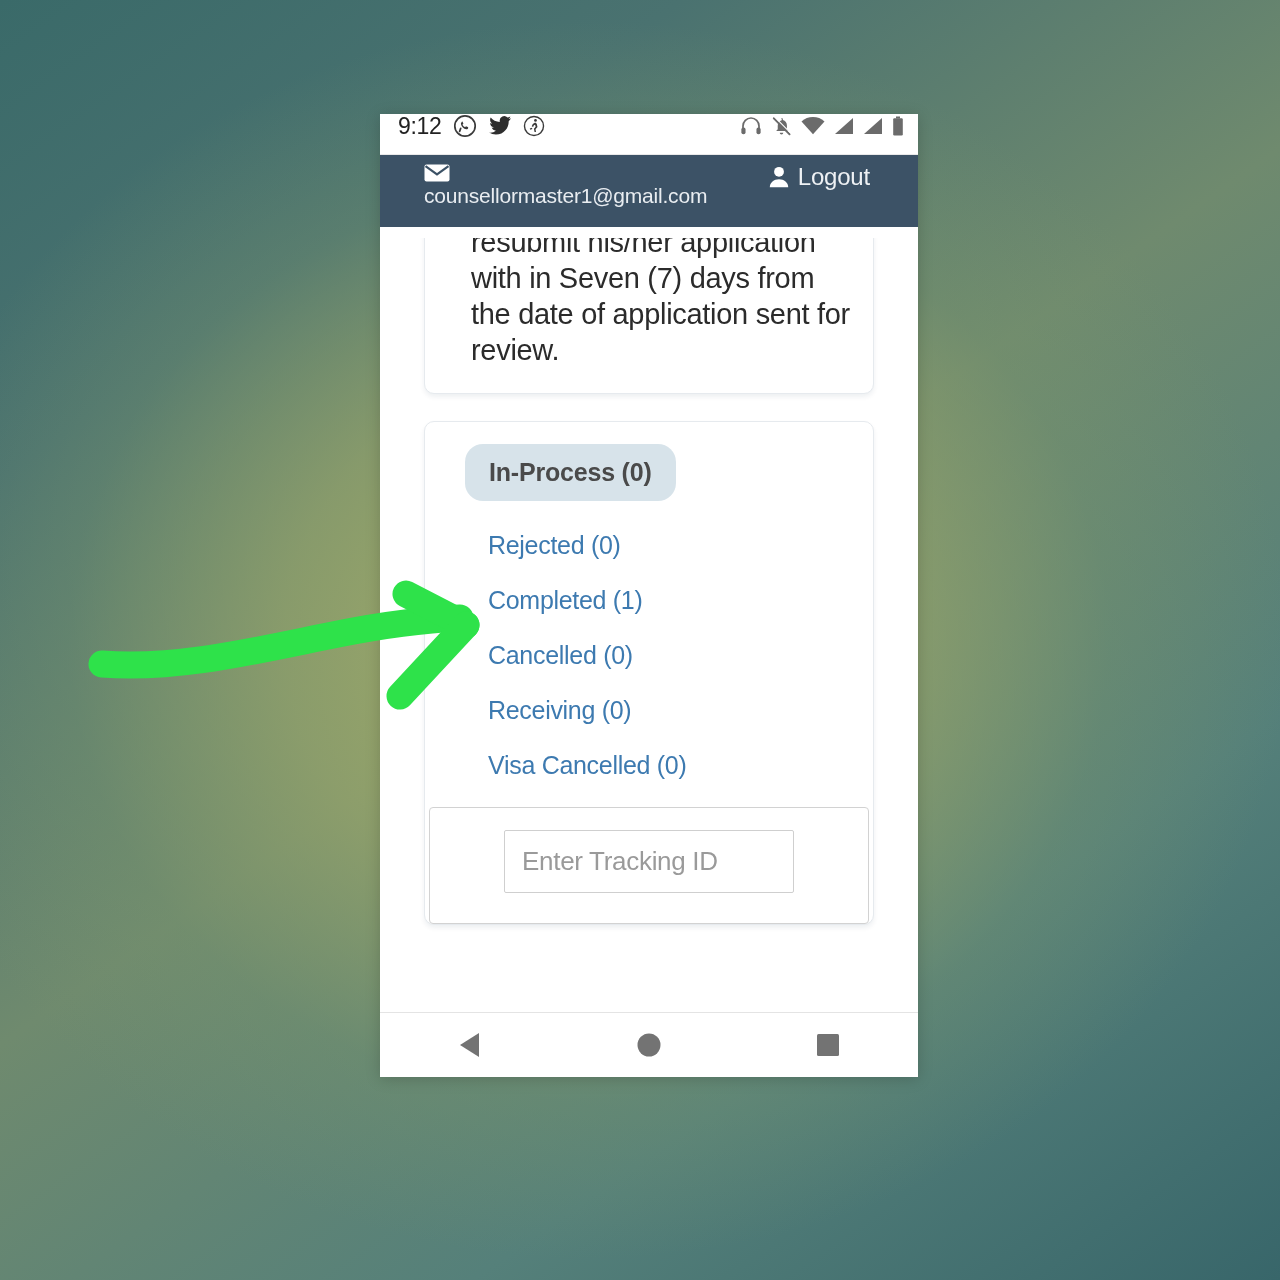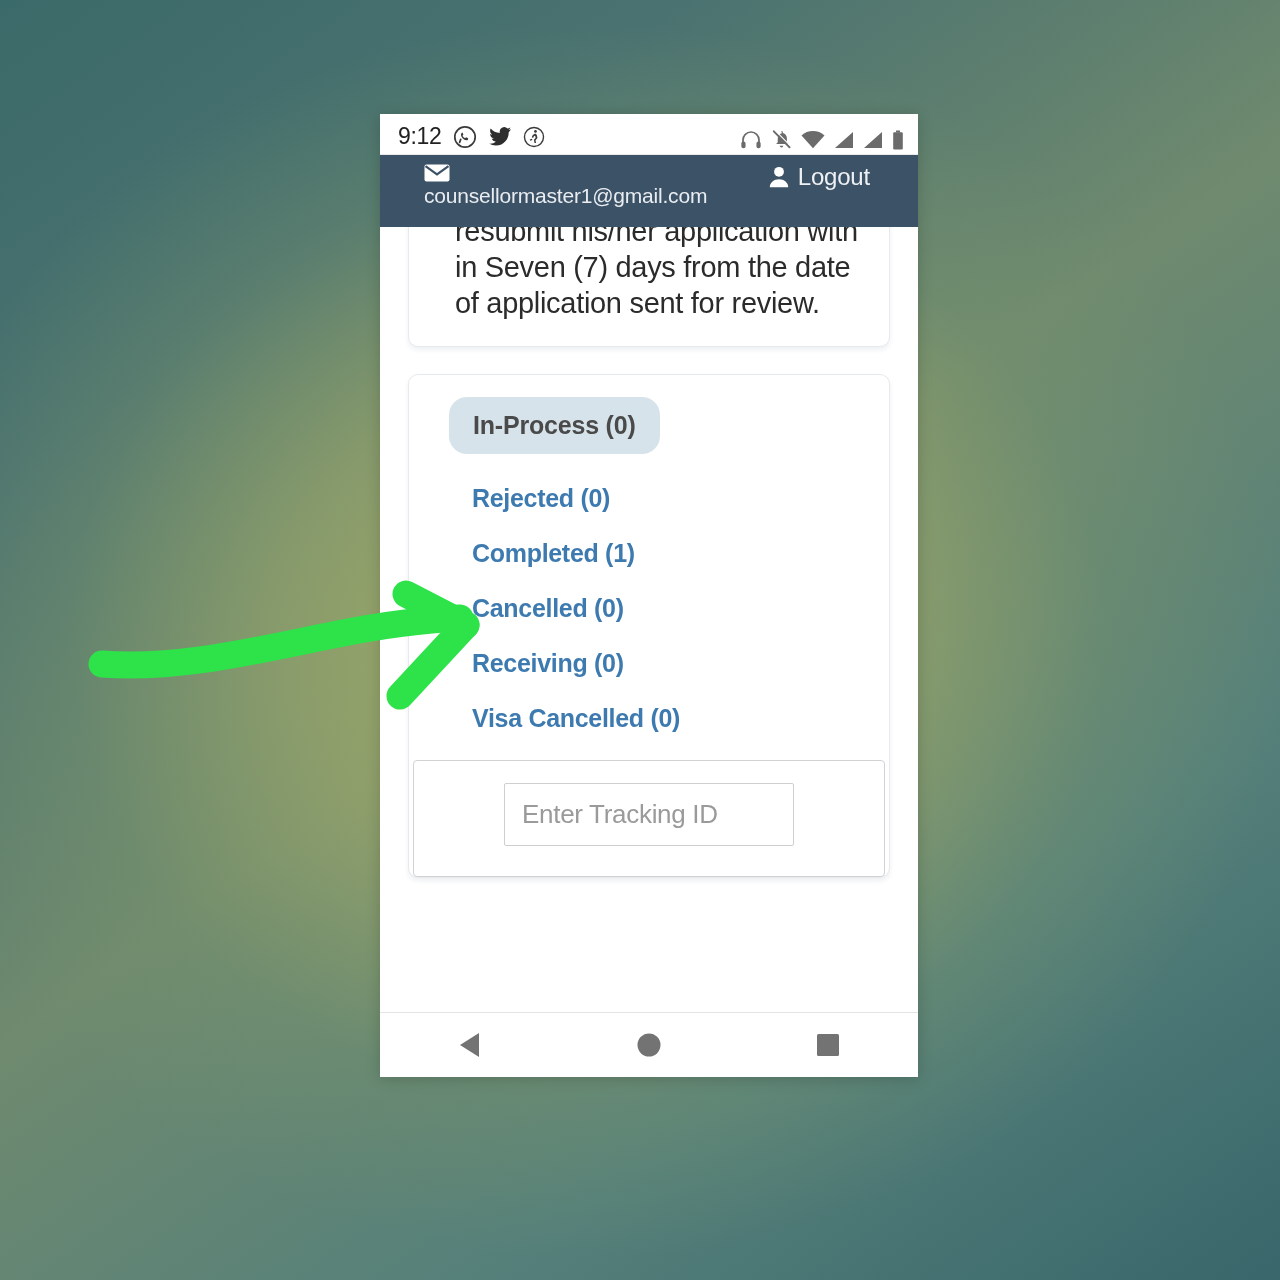--- a/index.html
+++ b/index.html
@@ -20,22 +20,22 @@
     position:absolute; left:380px; top:114px;
     width:538px; height:963px;
     background:#ffffff;
     overflow:hidden;
     box-shadow:0 2px 14px rgba(0,0,0,0.18);
   }
 
   
   #statusbar {
     height:41px; background:#ffffff;
-    display:flex; align-items:flex-end; justify-content:space-between;
-    padding:0 14px 4px 18px;
+    display:flex; align-items:center; justify-content:space-between;
+    padding:0 14px 16px 18px;
     border-bottom:1px solid #e9e9e9;
   }
   .sb-left { display:flex; align-items:center; gap:11px; }
   .sb-right { display:flex; align-items:center; gap:9px; }
   .clock { font-size:23px; color:#222; letter-spacing:-0.3px; font-family:"Liberation Sans",sans-serif; }
   .sb-ic { display:block; }
 
   
   #appbar {
     background:#3c5266;
@@ -54,22 +54,23 @@
     display:flex; align-items:center; gap:9px;
     color:#eef1f4; font-size:24px; letter-spacing:-0.2px;
     margin-top:0; margin-right:32px;
   }
 
   
   #content {
     position:relative;
     height:calc(963px - 41px - 72px - 65px);
     background:#ffffff;
-    padding:0 28px;
+    padding:0 44px;
     overflow:hidden;
+    margin-top:11px;
   }
   .card {
     background:#fff;
     border:1px solid #e6eaee;
     border-radius:10px;
     box-shadow:0 3px 5px rgba(0,40,70,0.07);
   }
   #card-notice {
     margin-top:-14px;
     padding:0 0 24px 0;
@@ -88,21 +89,21 @@
     display:inline-block;
     background:#d7e3ea;
     border-radius:18px;
     padding:14px 24px 14px 24px;
     font-size:25px; font-weight:bold; color:#4a4a4a;
     letter-spacing:-0.2px;
     margin-bottom:17px;
   }
   .slink {
     display:block;
-    font-size:25px; font-weight:bold; color:#3d7ab0;
+    font-size:25px; font-weight:normal; color:#3d7ab0;
     letter-spacing:-0.3px;
     padding:13px 0 13px 23px;
     text-decoration:none;
     cursor:pointer;
   }
 
   .tracker-outer {
     margin:14px 4px 0 4px;
     border:1px solid #d2d2d2;
     border-radius:4px;

